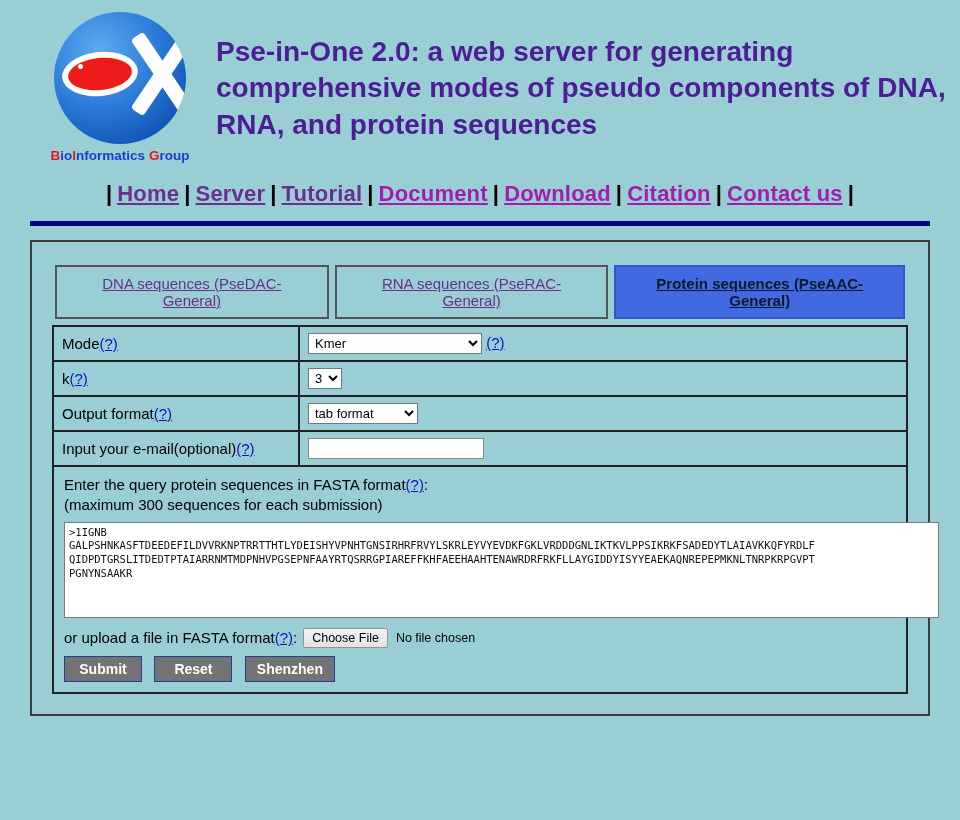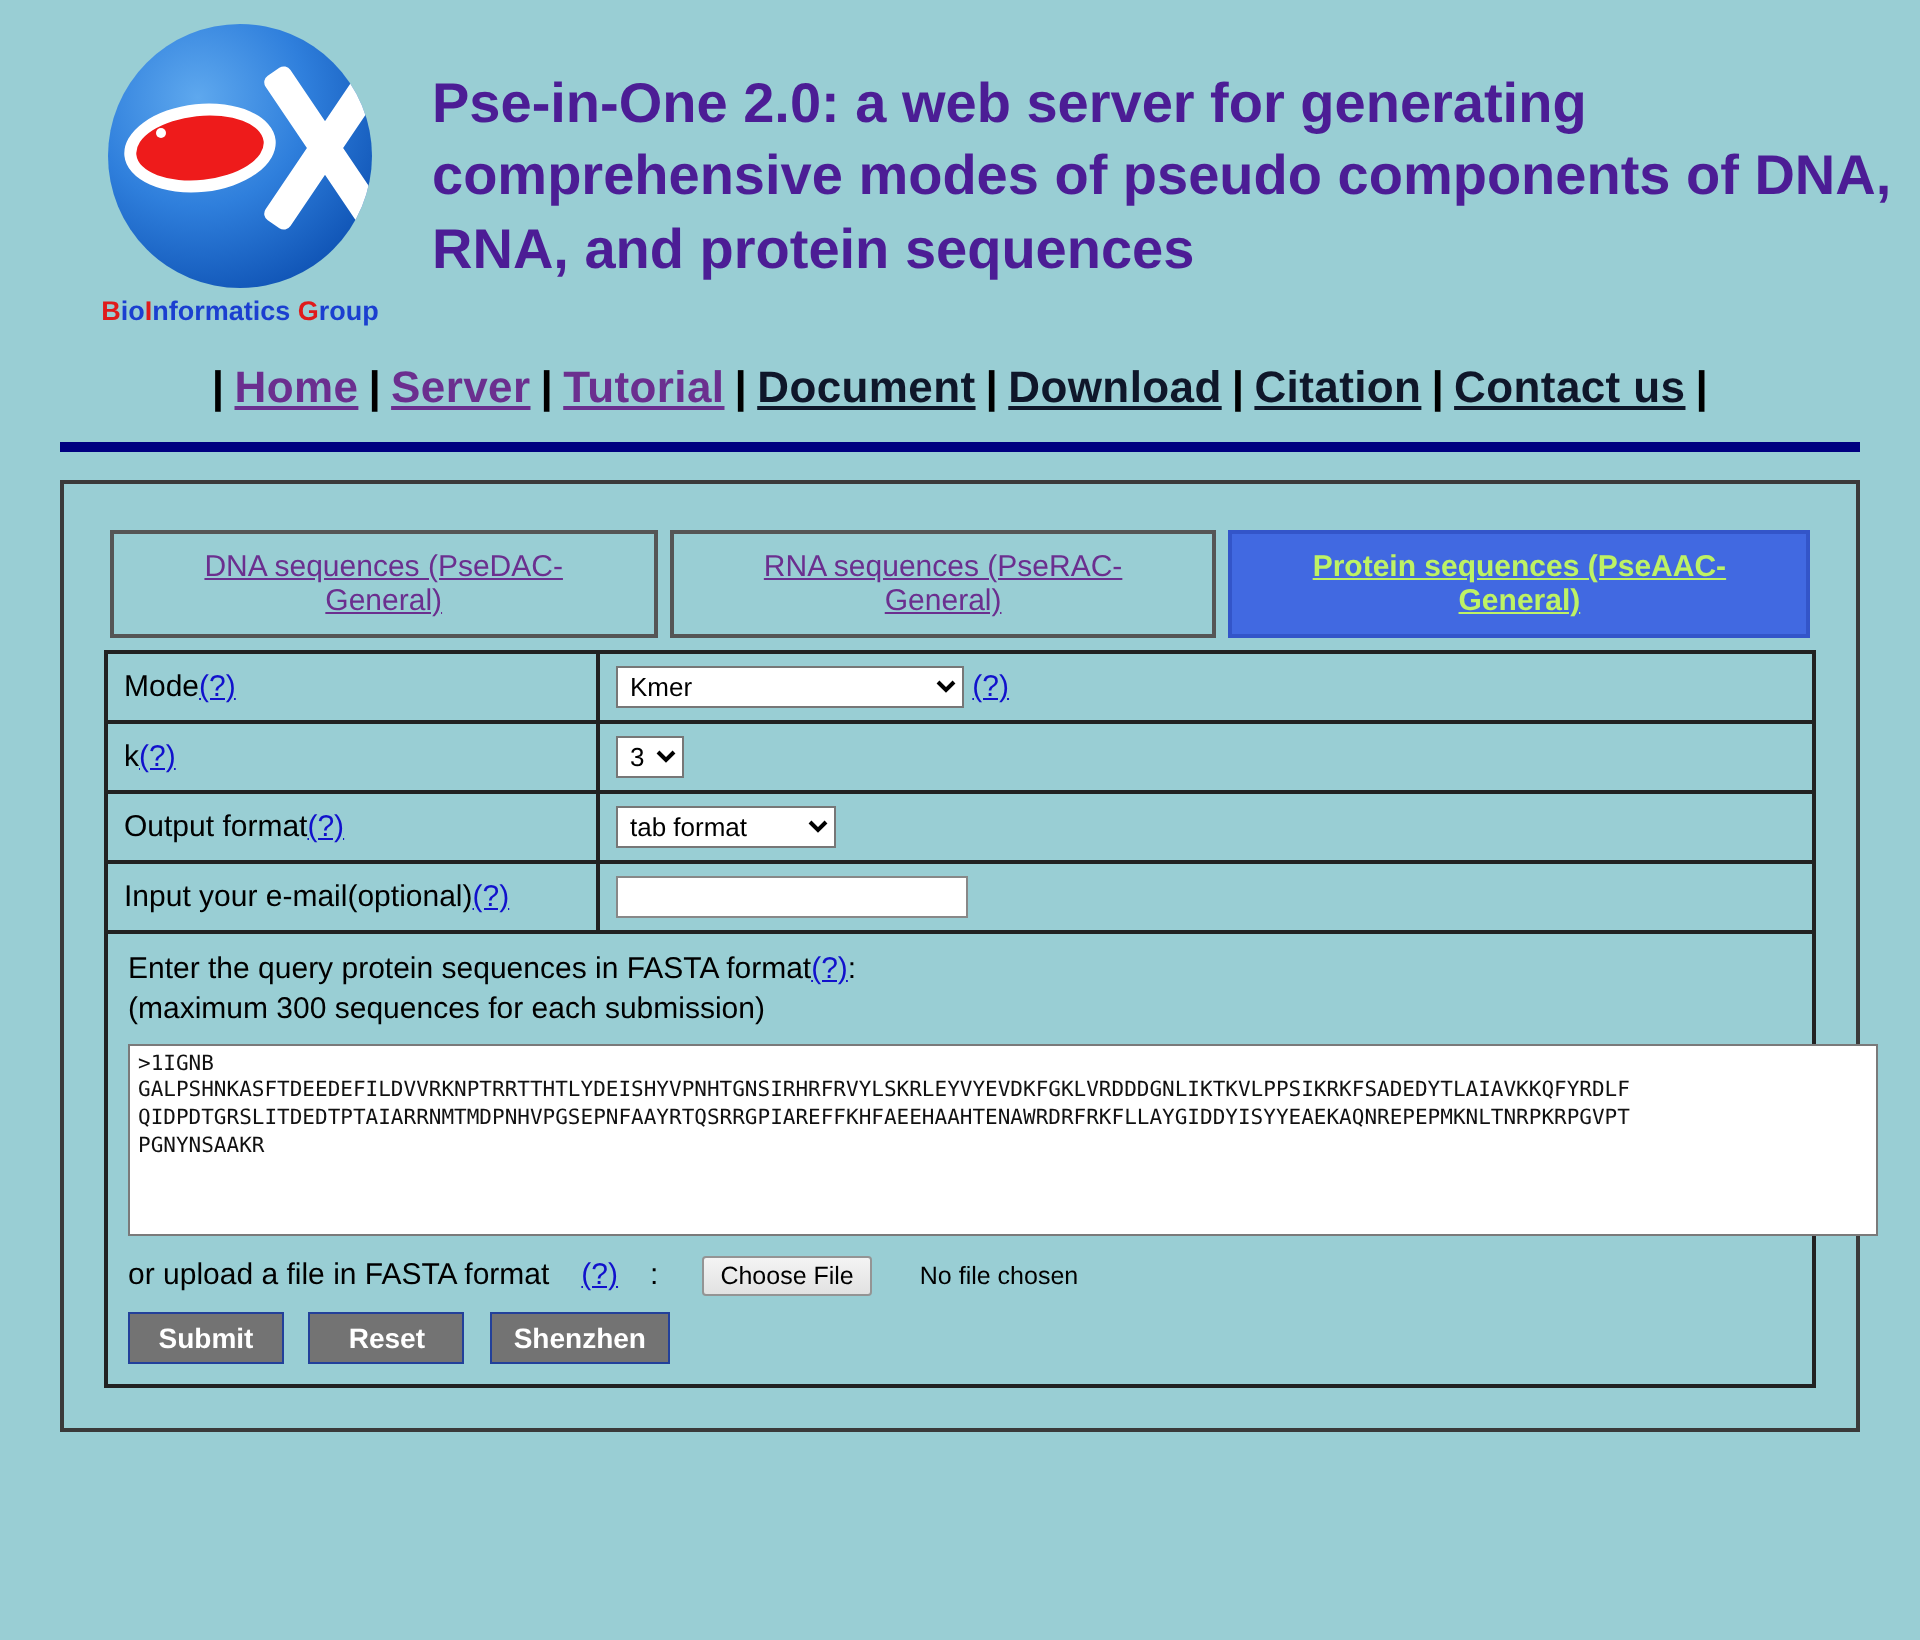--- a/index.html
+++ b/index.html
@@ -112,21 +112,21 @@
     font-weight: bold;
     margin-top: 18px;
     color: #000;
     letter-spacing: 0.2px;
   }
   .nav a {
     text-decoration: underline;
     margin: 0 2px;
   }
   .nav a.visited { color: #6b2f8f; }
-  .nav a.unvisited { color: #0f172a; }
+  .nav a.unvisited { color: #a21caf; }
   .nav .bar { padding: 0 3px; color: #000; }
 
   hr.rule {
     border: none;
     border-top: 5px solid #000080;
     margin: 14px 30px 0 30px;
   }
 
   
   .panel {
@@ -154,21 +154,21 @@
   }
   .tab.tab-dna { width: 277px; }
   .tab.tab-rna { width: 277px; margin-left: 6px; }
   .tab.active {
     background: #4169e1;
     border-color: #3355c9;
     margin-left: 6px;
     width: 297px;
   }
   .tab.active a {
-    color: #bef264;
+    color: #0f172a;
     font-weight: bold;
     text-decoration: underline;
     margin-top: 12px;
   }
 
   table.form {
     border-collapse: collapse;
     width: 100%;
     margin-top: 2px;
   }
@@ -231,21 +231,21 @@
     resize: none;
     white-space: pre;
     overflow: auto;
   }
   .upload-row {
     margin-top: 10px;
     font-size: 15px;
     color: #000;
     display: flex;
     align-items: center;
-    gap: 16px;
+    gap: 0px;
   }
   .file-btn {
     font-family: "Liberation Sans", sans-serif;
     font-size: 12.5px;
     background: linear-gradient(#f4f4f4, #e2e2e2);
     border: 1px solid #949494;
     border-radius: 2px;
     padding: 2px 8px;
     margin-left: 6px;
     color: #000;

